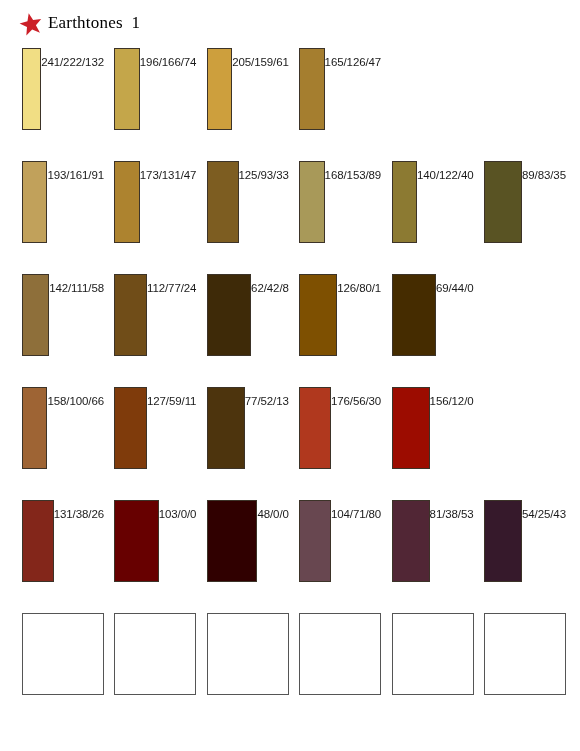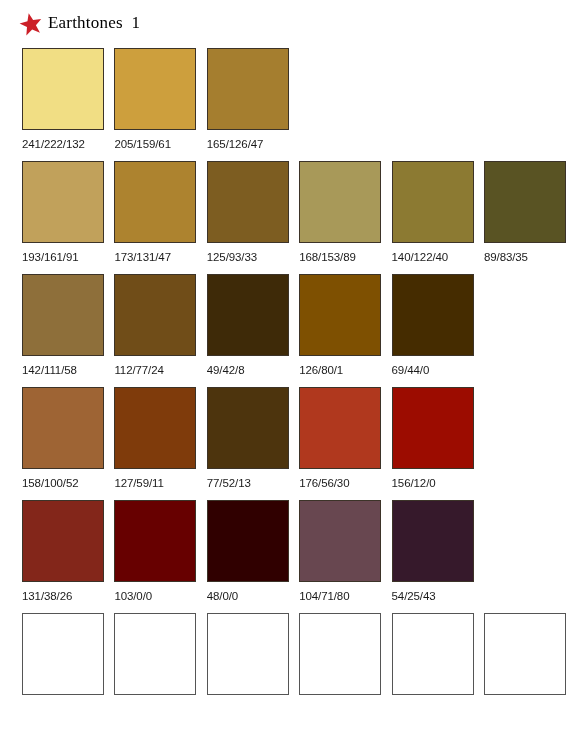--- a/index.html
+++ b/index.html
@@ -61,21 +61,21 @@
   }
   .swatch-row {
     display: flex;
     width: 534px;
     height: 113px;
   }
   .swatch-cell {
     width: 82px;
     margin-right: 10.4px;
     display: flex;
-    flex-direction: column;
+    flex-direction: row;
     align-items: flex-start;
   }
   .swatch-cell:last-child {
     margin-right: 5px;
   }
   .swatch-chip {
     width: 82px;
     height: 82px;
     box-sizing: border-box;
     border: 1px solid #3c3328;
@@ -110,20 +110,24 @@
     <div class="palette-title">Earthtones  1</div>
   </div>
 
   <div class="grid">
       <div class="swatch-row">
         <div class="swatch-cell">
           <div class="swatch-chip" style="background: rgb(241, 222, 132); border-color: rgb(60, 51, 40);"></div>
           <div class="swatch-label">241/222/132</div>
         </div>
         <div class="swatch-cell">
+          <div class="swatch-chip" style="background: rgb(196, 166, 74); border-color: rgb(60, 51, 40);"></div>
+          <div class="swatch-label">196/166/74</div>
+        </div>
+        <div class="swatch-cell">
           <div class="swatch-chip" style="background: rgb(205, 159, 61); border-color: rgb(60, 51, 40);"></div>
           <div class="swatch-label">205/159/61</div>
         </div>
         <div class="swatch-cell">
           <div class="swatch-chip" style="background: rgb(165, 126, 47); border-color: rgb(60, 51, 40);"></div>
           <div class="swatch-label">165/126/47</div>
         </div>
       </div>
       <div class="swatch-row">
         <div class="swatch-cell">
@@ -155,35 +159,35 @@
         <div class="swatch-cell">
           <div class="swatch-chip" style="background: rgb(142, 111, 58); border-color: rgb(60, 51, 40);"></div>
           <div class="swatch-label">142/111/58</div>
         </div>
         <div class="swatch-cell">
           <div class="swatch-chip" style="background: rgb(112, 77, 24); border-color: rgb(60, 51, 40);"></div>
           <div class="swatch-label">112/77/24</div>
         </div>
         <div class="swatch-cell">
           <div class="swatch-chip" style="background: rgb(62, 42, 8); border-color: rgb(60, 51, 40);"></div>
-          <div class="swatch-label">49/42/8</div>
+          <div class="swatch-label">62/42/8</div>
         </div>
         <div class="swatch-cell">
           <div class="swatch-chip" style="background: rgb(126, 80, 1); border-color: rgb(60, 51, 40);"></div>
           <div class="swatch-label">126/80/1</div>
         </div>
         <div class="swatch-cell">
           <div class="swatch-chip" style="background: rgb(69, 44, 0); border-color: rgb(60, 51, 40);"></div>
           <div class="swatch-label">69/44/0</div>
         </div>
       </div>
       <div class="swatch-row">
         <div class="swatch-cell">
           <div class="swatch-chip" style="background: rgb(158, 100, 52); border-color: rgb(60, 51, 40);"></div>
-          <div class="swatch-label">158/100/52</div>
+          <div class="swatch-label">158/100/66</div>
         </div>
         <div class="swatch-cell">
           <div class="swatch-chip" style="background: rgb(127, 59, 11); border-color: rgb(60, 51, 40);"></div>
           <div class="swatch-label">127/59/11</div>
         </div>
         <div class="swatch-cell">
           <div class="swatch-chip" style="background: rgb(77, 52, 13); border-color: rgb(60, 51, 40);"></div>
           <div class="swatch-label">77/52/13</div>
         </div>
         <div class="swatch-cell">
@@ -206,20 +210,24 @@
         </div>
         <div class="swatch-cell">
           <div class="swatch-chip" style="background: rgb(48, 0, 0); border-color: rgb(60, 51, 40);"></div>
           <div class="swatch-label">48/0/0</div>
         </div>
         <div class="swatch-cell">
           <div class="swatch-chip" style="background: rgb(104, 71, 80); border-color: rgb(60, 51, 40);"></div>
           <div class="swatch-label">104/71/80</div>
         </div>
         <div class="swatch-cell">
+          <div class="swatch-chip" style="background: rgb(81, 38, 53); border-color: rgb(60, 51, 40);"></div>
+          <div class="swatch-label">81/38/53</div>
+        </div>
+        <div class="swatch-cell">
           <div class="swatch-chip" style="background: rgb(54, 25, 43); border-color: rgb(60, 51, 40);"></div>
           <div class="swatch-label">54/25/43</div>
         </div>
       </div>
       <div class="swatch-row">
         <div class="swatch-cell">
           <div class="swatch-chip empty-chip" style="background: rgb(255, 255, 255); border-color: rgb(85, 85, 85);"></div>
           <div class="swatch-label blank-label"></div>
         </div>
         <div class="swatch-cell">

